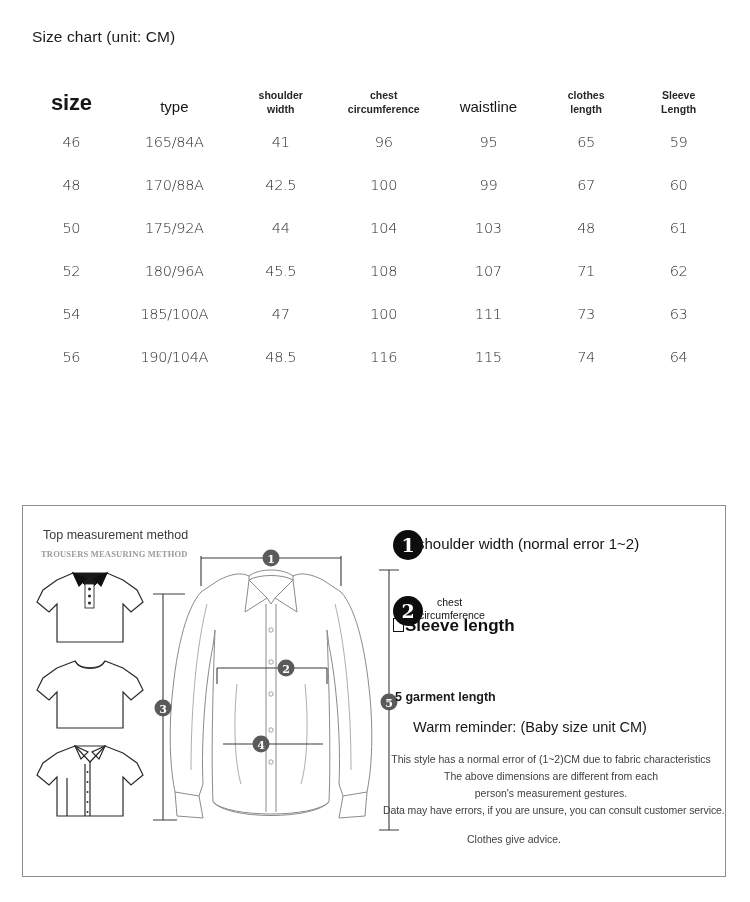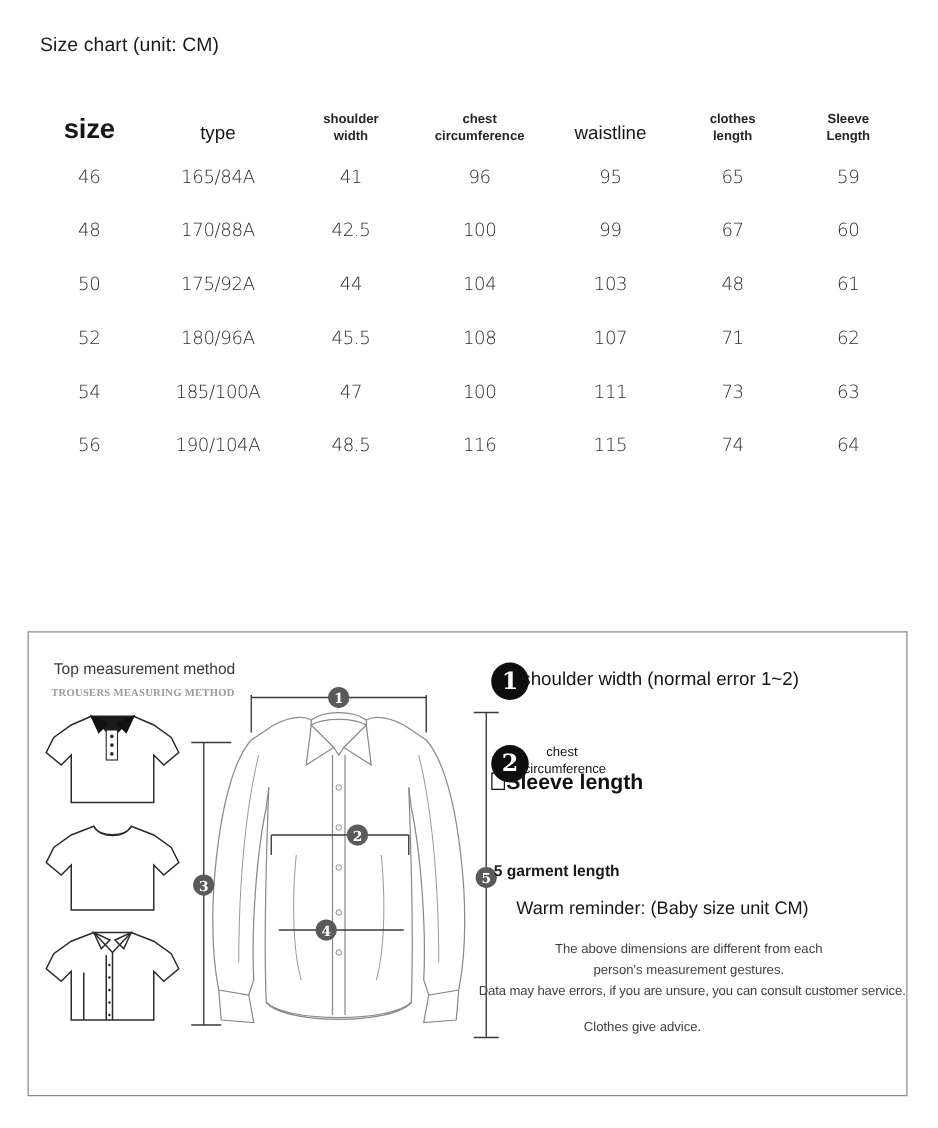--- a/index.html
+++ b/index.html
@@ -495,20 +495,21 @@
     <div class="legend-3">
       <span class="tofu"></span><span>Sleeve length</span>
     </div>
 
 
     <div class="legend-5">5 garment length</div>
 
     <div class="warm-reminder">Warm reminder: (Baby size unit CM)</div>
 
     <div class="note-lines">
+      <span class="nl">This style has a normal error of (1~2)CM due to fabric characteristics</span>
       <span class="nl">The above dimensions are different from each</span>
       <span class="nl">person's measurement gestures.</span>
       <span class="nl note-wide">Data may have errors, if you are unsure, you can consult customer service.</span>
       <span class="note-gap"></span>
       <span class="note-advice">Clothes give advice.</span>
     </div>
   </div>
 </div>
 
 </body></html>

